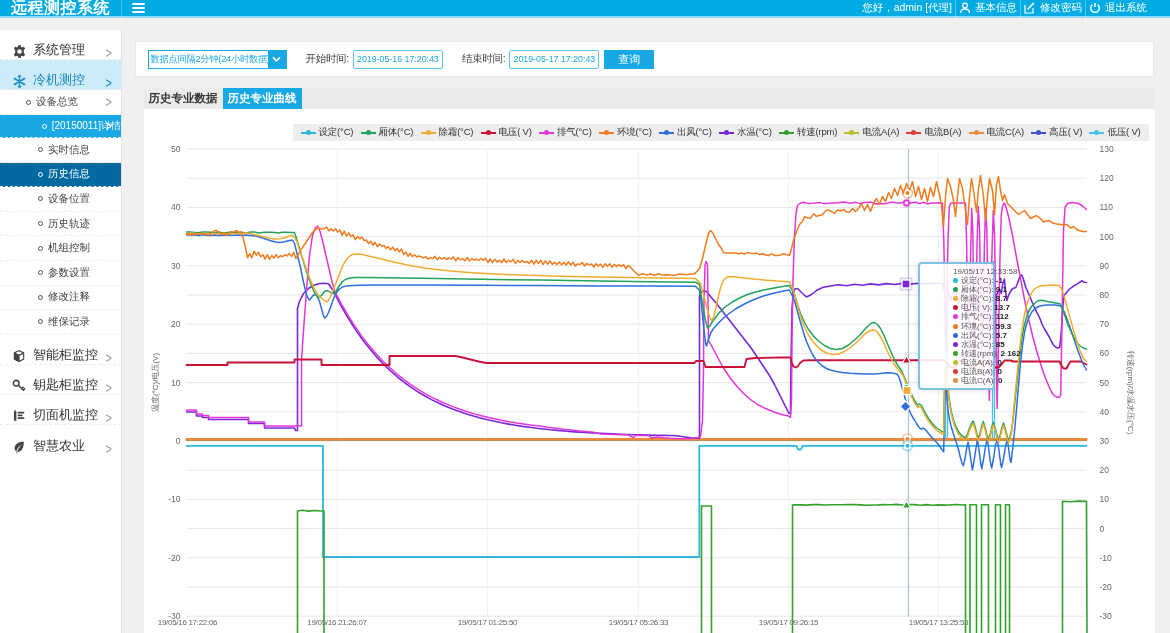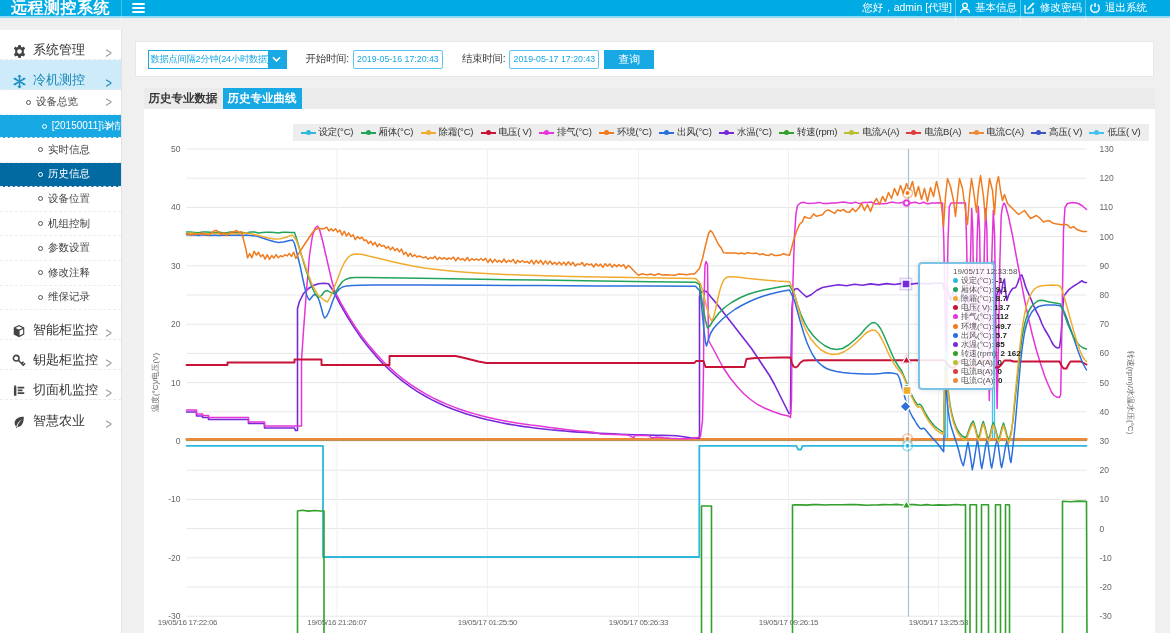--- a/index.html
+++ b/index.html
@@ -95,20 +95,21 @@
         </svg>
       </span>
       <span class="t">冷机测控</span>
       <span class="arr" style="color:#1887B8">&gt;</span>
     </div>
   <div class="m2" style="height:25px"><span class="o"></span>设备总览<span class="arr">&gt;</span></div>
   <div class="m2 det"><span class="o"></span>[20150011]详情<span class="arr">&gt;</span></div>
   <div class="m3"><span class="o"></span>实时信息</div>
     <div class="m3 sel"><span class="o"></span>历史信息</div>
     <div class="m3"><span class="o"></span>设备位置</div>
+    <div class="m3"><span class="o"></span>历史轨迹</div>
     <div class="m3"><span class="o"></span>机组控制</div>
     <div class="m3"><span class="o"></span>参数设置</div>
     <div class="m3"><span class="o"></span>修改注释</div>
     <div class="m3"><span class="o"></span>维保记录</div>
   <div class="it l1"><span class="ic">
         <svg viewBox="0 0 16 16" width="14" height="14">
           <path fill="#444" d="M8,1 L14,4 L14,12 L8,15 L2,12 L2,4 Z M8,2.6 L4,4.5 L8,6.4 L12,4.5 Z M3.3,5.8 L7.3,7.7 L7.3,13 L3.3,11.1 Z M12.7,5.8 L8.7,7.7 L8.7,13 L12.7,11.1 Z"></path>
         </svg>
       </span>智能柜监控<span class="arr">&gt;</span></div>
   <div class="it l1"><span class="ic">
@@ -302,21 +303,21 @@
         <path d="M906,500.5 L910.3,507.6 L901.7,507.6 Z" fill="#33A02C" stroke="#fff" stroke-width="1.2"></path>
 
     </svg>
     <div class="tt">
         <div class="ti">19/05/17 12:33:58</div>
         <div class="tr"><i style="background:#2FB8DC"></i>设定(°C): <b>-1</b></div>
         <div class="tr"><i style="background:#21A35A"></i>厢体(°C): <b>9.1</b></div>
         <div class="tr"><i style="background:#EFAC30"></i>除霜(°C): <b>8.7</b></div>
         <div class="tr"><i style="background:#C81238"></i>电压( V): <b>13.7</b></div>
         <div class="tr"><i style="background:#E435D8"></i>排气(°C): <b>112</b></div>
-        <div class="tr"><i style="background:#F07B1E"></i>环境(°C): <b>49.7</b></div>
+        <div class="tr"><i style="background:#F07B1E"></i>环境(°C): <b>59.3</b></div>
         <div class="tr"><i style="background:#2D6FDD"></i>出风(°C): <b>5.7</b></div>
         <div class="tr"><i style="background:#7728D8"></i>水温(°C): <b>85</b></div>
         <div class="tr"><i style="background:#33A02C"></i>转速(rpm): <b>2 162</b></div>
         <div class="tr"><i style="background:#BCBE32"></i>电流A(A): <b>0</b></div>
         <div class="tr"><i style="background:#DC3C3C"></i>电流B(A): <b>0</b></div>
         <div class="tr"><i style="background:#EC8A3A"></i>电流C(A): <b>0</b></div>
       </div>
   </div>
 </div>
 </body></html>

